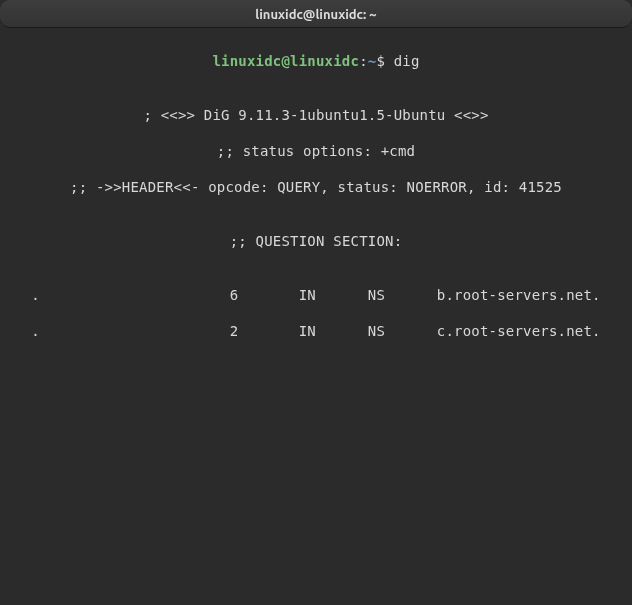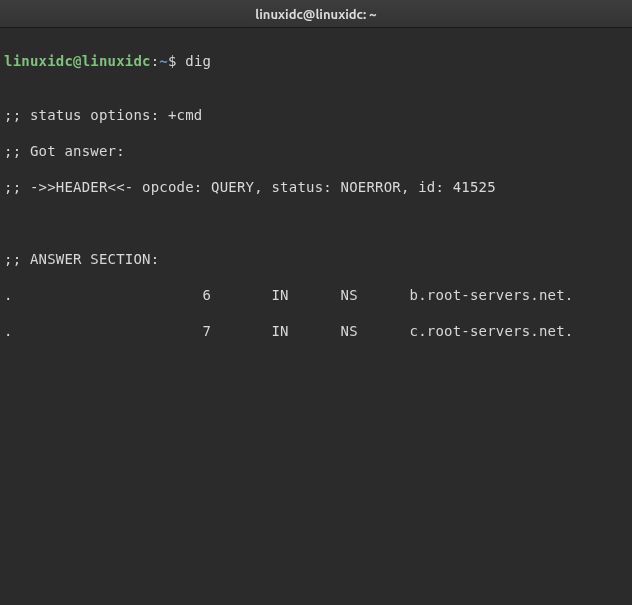--- a/index.html
+++ b/index.html
@@ -19,50 +19,51 @@
     .titlebar {
       height: 28px;
       background: linear-gradient(#3d3d3d, #333333);
       color: #dcdcdc;
       text-align: center;
       line-height: 28px;
       font-family: Ubuntu, Cantarell, sans-serif;
       font-size: 13px;
       font-weight: bold;
       border-bottom: 1px solid #1a1a1a;
+      border-radius: 10px;
     }
     .terminal {
       padding: 6px 4px;
       line-height: 18px;
       white-space: pre;
       letter-spacing: 0.2px;
     }
     .prompt-user { color: #7ec27e; font-weight: bold; }
     .prompt-host { color: #7ec27e; font-weight: bold; }
     .prompt-colon { color: #d8d8d8; }
     .prompt-path { color: #6d97c8; font-weight: bold; }
     .prompt-dollar { color: #d8d8d8; }
-    .line { display: block; }
+    .line { display: block; text-align: center; }
   </style>
 </head>
 <body>
 
 <div class="titlebar">linuxidc@linuxidc: ~</div>
 
 <div class="terminal">
 <span class="line"><span class="prompt-user">linuxidc</span><span class="prompt-user">@</span><span class="prompt-host">linuxidc</span><span class="prompt-colon">:</span><span class="prompt-path">~</span><span class="prompt-dollar">$ </span><span>dig</span></span>
 <span class="line"></span>
+<span class="line">; &lt;&lt;&gt;&gt; DiG 9.11.3-1ubuntu1.5-Ubuntu &lt;&lt;&gt;&gt;</span>
 <span class="line">;; status options: +cmd</span>
-<span class="line">;; Got answer:</span>
 <span class="line">;; -&gt;&gt;HEADER&lt;&lt;- opcode: QUERY, status: NOERROR, id: 41525</span>
 <span class="line"></span>
+<span class="line">;; QUESTION SECTION:</span>
 <span class="line"></span>
-<span class="line">;; ANSWER SECTION:</span>
 <span class="line">.                      6       IN      NS      b.root-servers.net.</span>
-<span class="line">.                      7       IN      NS      c.root-servers.net.</span>
+<span class="line">.                      2       IN      NS      c.root-servers.net.</span>
 
 
 
 
 
 
 
 
 
 

